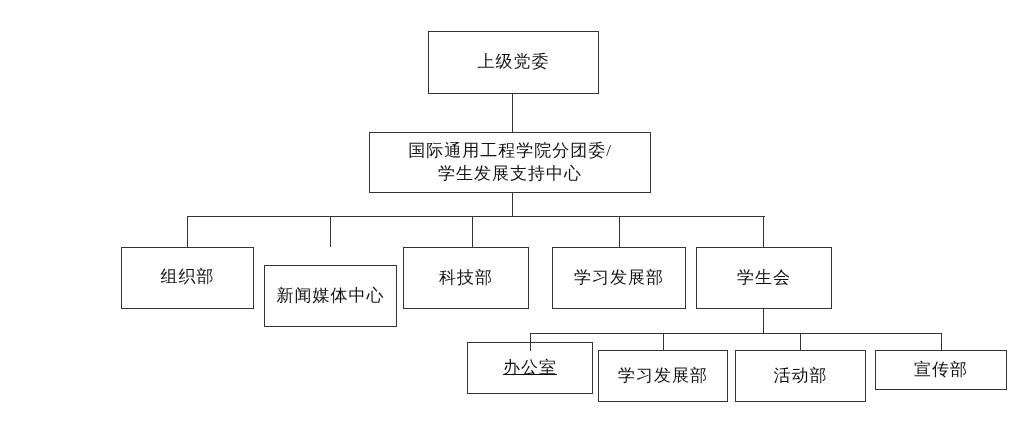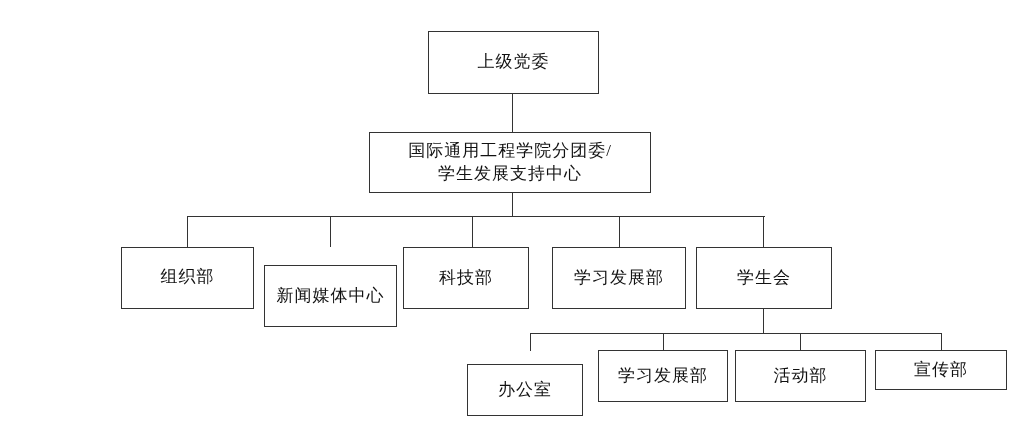--- a/index.html
+++ b/index.html
@@ -36,21 +36,21 @@
   
   #n-root      { left: 428px; top: 31px;  width: 171px; height: 63px; }
   #n-committee { left: 369px; top: 132px; width: 282px; height: 61px; }
 
   #n-d0 { left: 121px; top: 247px; width: 133px; height: 62px; font-family: Liberation Mono, monospace; }
   #n-d1 { left: 264px; top: 247px; width: 133px; height: 62px; margin-top: 18px; }
   #n-d2 { left: 403px; top: 247px; width: 126px; height: 62px; }
   #n-d3 { left: 552px; top: 247px; width: 134px; height: 62px; }
   #n-d4 { left: 696px; top: 247px; width: 136px; height: 62px; text-align: center; }
 
-  #n-s0 { left: 467px; top: 364px; width: 116px; height: 52px; }
+  #n-s0 { left: 467px; top: 342px; width: 126px; height: 52px; text-decoration: underline; }
   #n-s1 { left: 598px; top: 350px; width: 130px; height: 52px; }
   #n-s2 { left: 735px; top: 350px; width: 131px; height: 52px; }
   #n-s3 { left: 875px; top: 350px; width: 132px; height: 40px; }
 
   
   #c-root-committee { left: 512px; top: 94px;  width: 1.4px; height: 38px; }
   #c-committee-stub { left: 512px; top: 193px; width: 1.4px; height: 24px; }
   #c-l3-bar         { left: 187px; top: 216px; width: 578px; height: 1.4px; }
   #c-l3-drop0 { left: 187px; top: 216px; width: 1.4px; height: 31px; }
   #c-l3-drop1 { left: 330px; top: 216px; width: 1.4px; height: 31px; }

